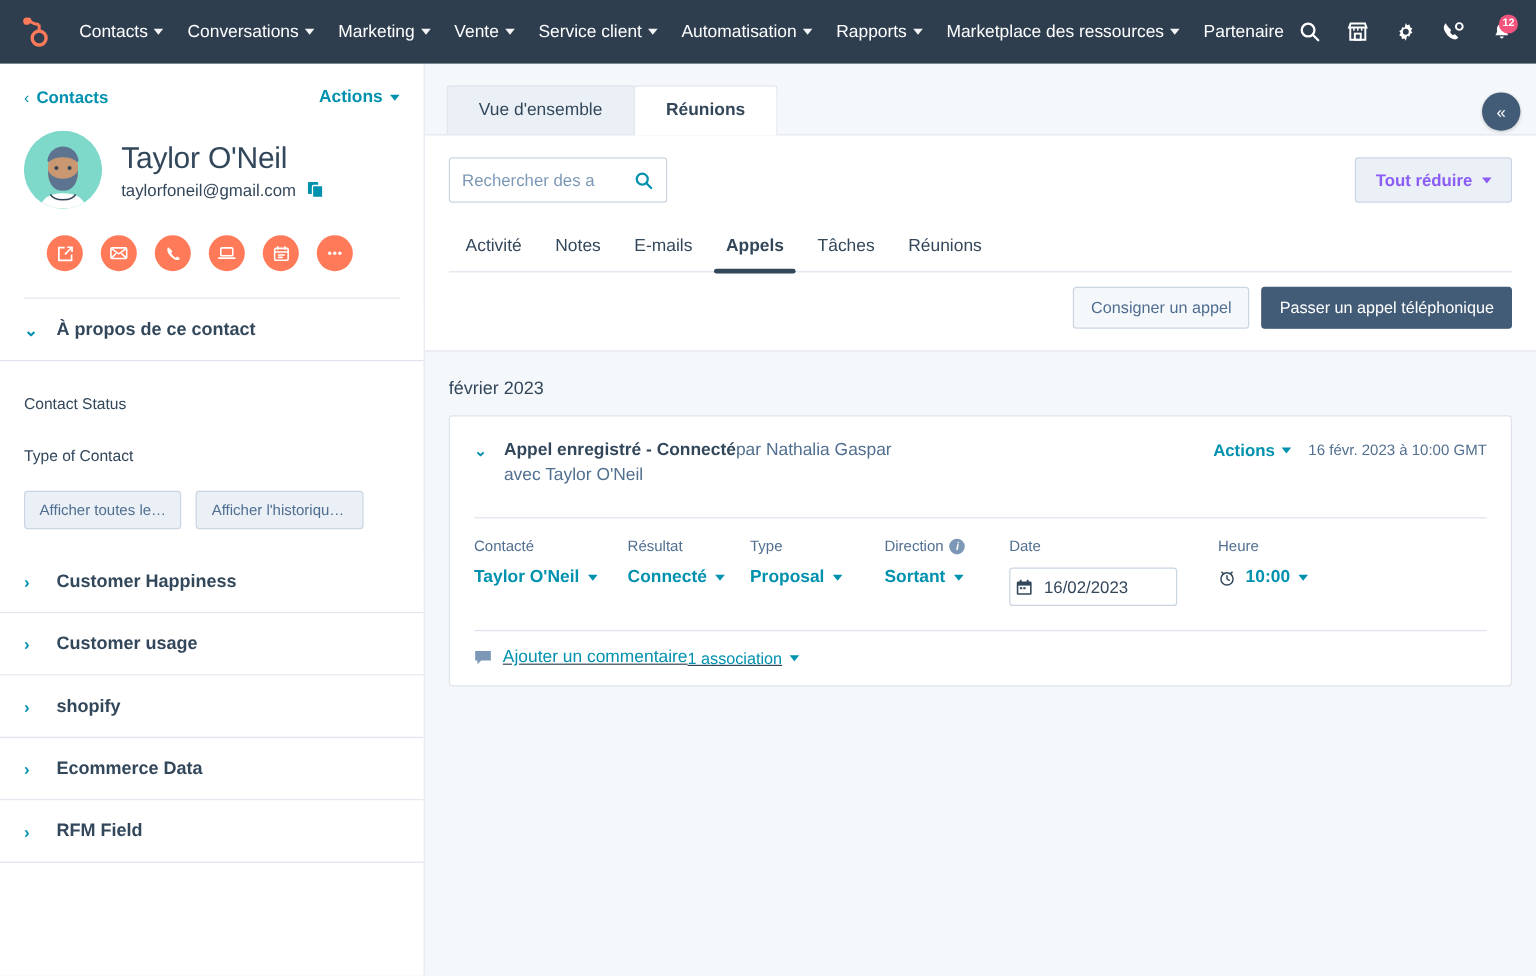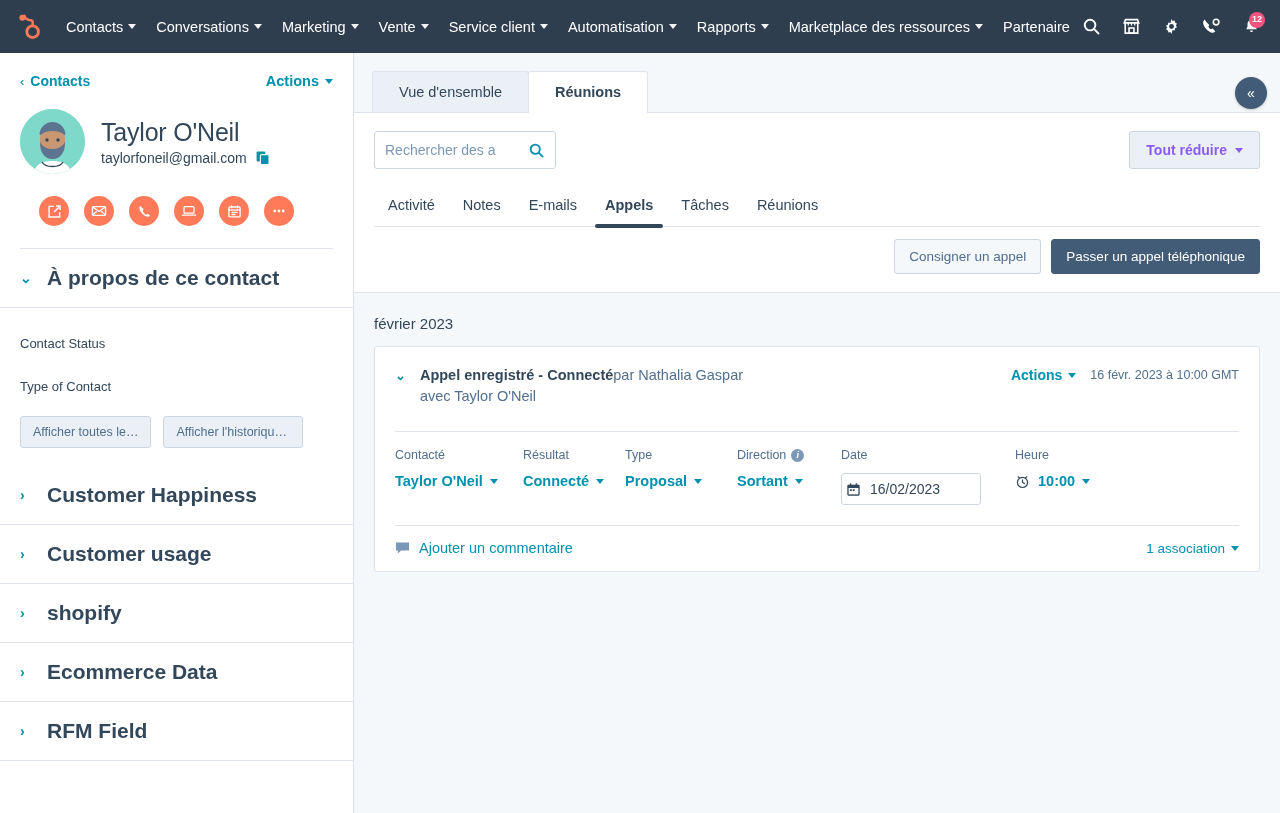--- a/index.html
+++ b/index.html
@@ -114,21 +114,21 @@
   .sb-divider { height: 1px; background: #dfe3eb; margin-top: 22px; }
 
   .sb-section {
     border-bottom: 1px solid #dfe3eb;
     padding: 17px 20px;
     display: flex; align-items: center; gap: 17px;
     cursor: pointer;
     background: #fff;
   }
   .sb-section .chev { color: #0091ae; font-size: 14px; font-weight: bold; width: 10px; }
-  .sb-section .sb-title { font-size: 21px; font-weight: bold; color: #33475b; }
+  .sb-section .sb-title { font-size: 15px; font-weight: bold; color: #33475b; }
 
   .about-body { padding: 0 20px 18px 20px; }
   .prop-label { font-size: 13px; color: #33475b; margin-top: 28px; }
   .prop-buttons { display: flex; gap: 12px; margin-top: 22px; }
   .ghost-btn {
     background: #eaf0f6;
     border: 1px solid #cbd6e2;
     border-radius: 3px;
     color: #506e91;
     font-size: 12.5px;
@@ -307,22 +307,23 @@
     padding: 0 4px;
     background: #fff;
     cursor: pointer;
     width: 140px;
   }
   .date-input span { font-size: 14px; color: #33475b; }
   .time-value { display: flex; align-items: center; gap: 8px; cursor: pointer; }
 
   .ac-foot {
     border-top: 1px solid #dfe3eb;
-    display: flex; align-items: center; justify-content: space-between;
+    display: flex; align-items: center; 
     padding: 14px 0 15px 0;
+    text-decoration: underline;
   }
   .foot-link {
     color: #0091ae; font-size: 14.5px;
     display: flex; align-items: center; gap: 9px; cursor: pointer;
   }
   .assoc-link {
     color: #0091ae; font-size: 13.5px;
     display: flex; align-items: center; gap: 6px; cursor: pointer;
   }
   .caret-sm {

